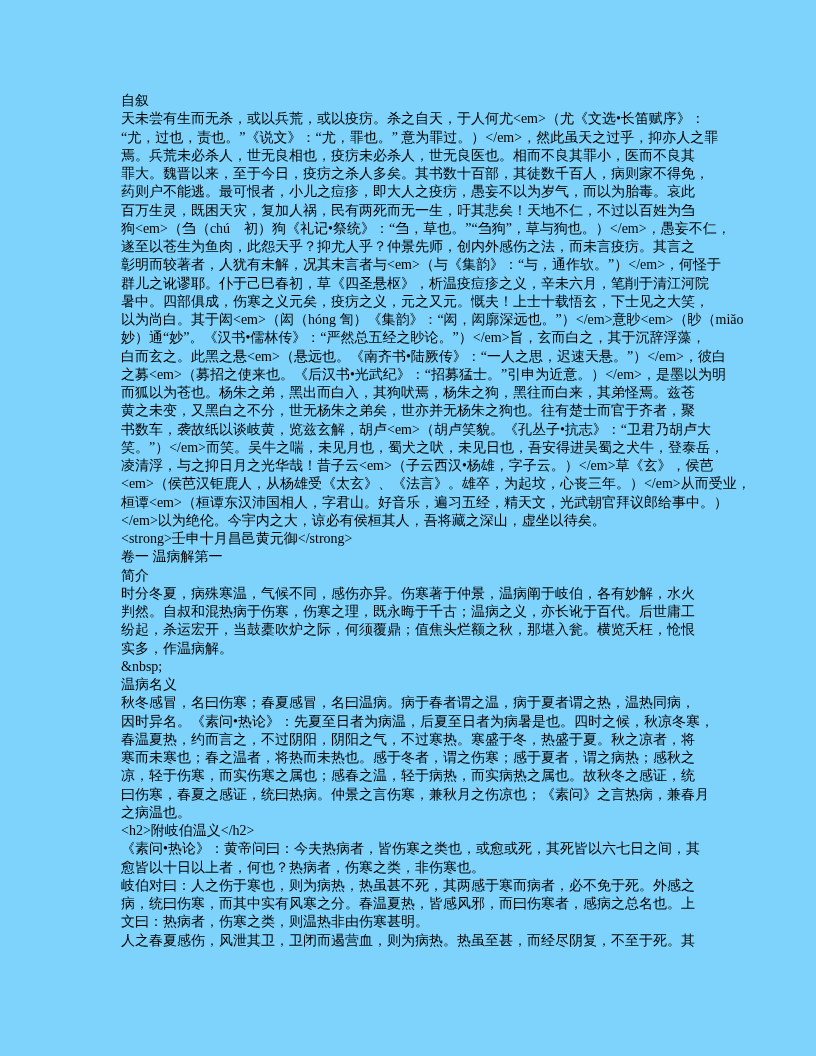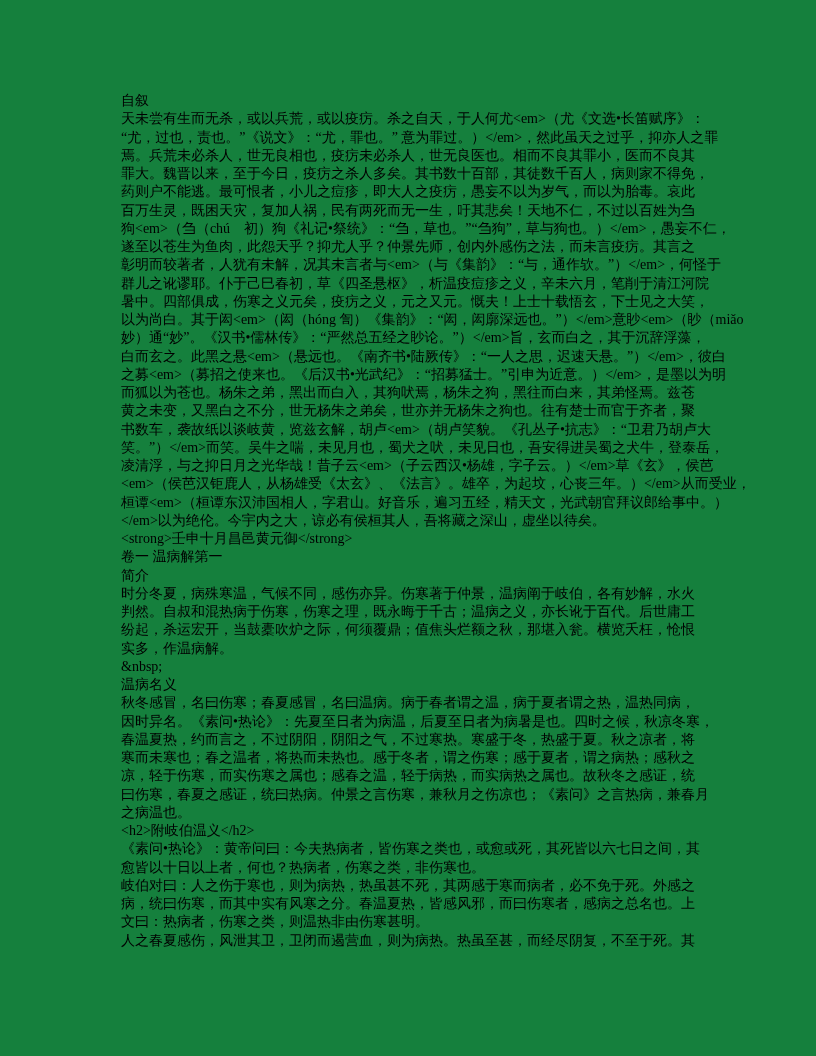--- a/index.html
+++ b/index.html
@@ -4,21 +4,21 @@
 <style>
   html, body {
     margin: 0;
     padding: 0;
     background: #ffffff;
   }
   .page {
     position: relative;
     width: 816px;
     height: 1056px;
-    background: #15803d;
+    background: #7dd3fc;
     overflow: hidden;
   }
   .doc-text {
     position: absolute;
     left: 121px;
     top: 92px;
     width: 586px;
     color: #000000;
     font-family: "Liberation Serif", "DejaVu Serif", serif;
     font-size: 14px;

